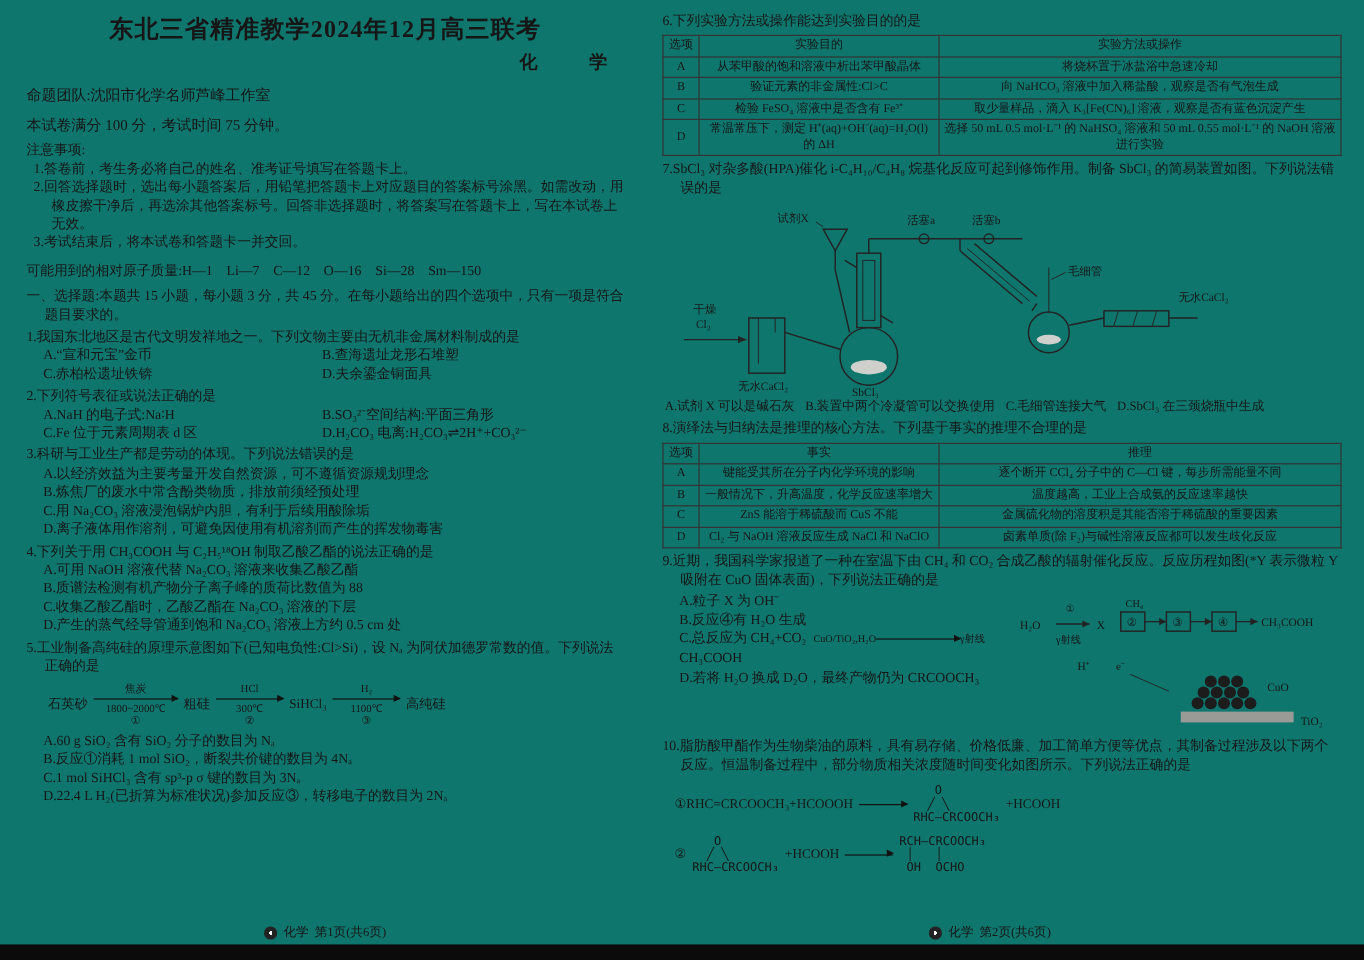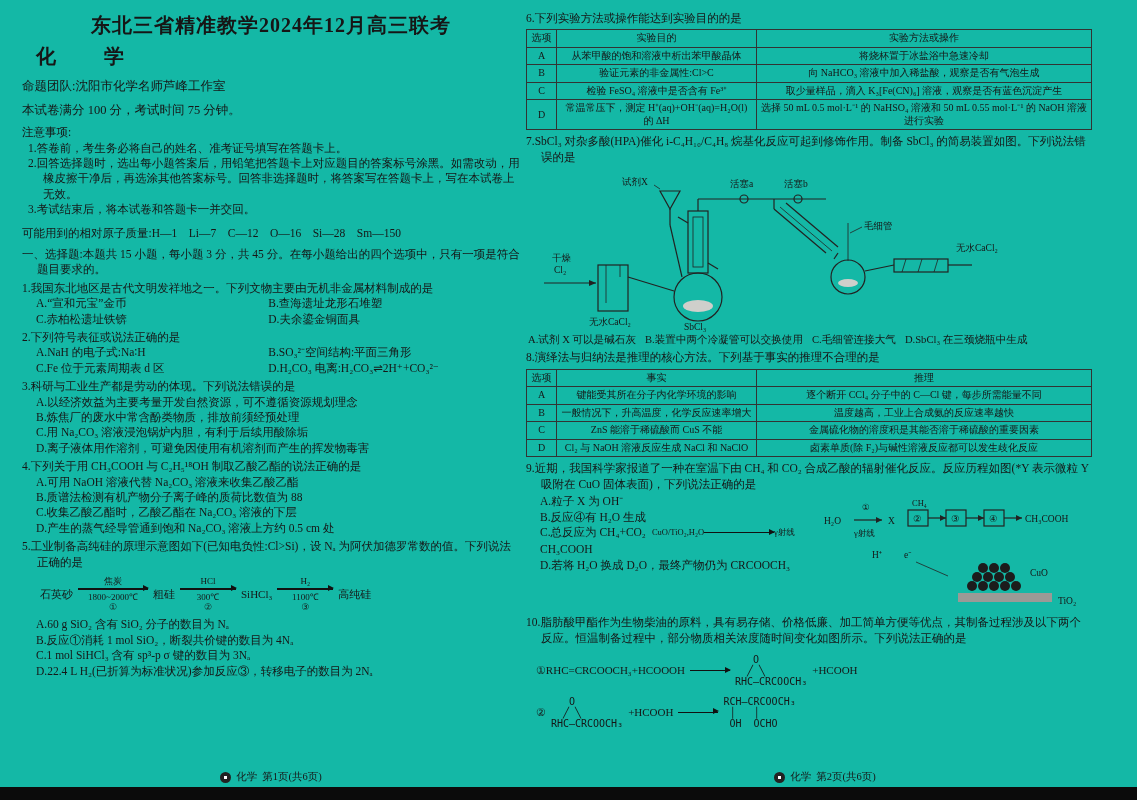--- a/index.html
+++ b/index.html
@@ -1,26 +1,26 @@
 <!DOCTYPE html>
 <html><head>
 <meta charset="utf-8">
 <style>
   *{margin:0;padding:0;box-sizing:border-box}
   html,body{width:1137px;height:800px}
   body{background:#d9d9d6;position:relative;overflow:hidden}
-  .sheet{position:absolute;inset:0;background:#14b8a6;color:#161616;
+  .sheet{position:absolute;inset:0;background:#0f766e;color:#161616;
          font-family:"Liberation Serif",serif;overflow:hidden}
   .col{position:absolute;font-size:11.5px;line-height:1.34}
   .col-left{left:22px;top:8px;width:498px}
-  .col-right{left:526px;top:8px;width:566px}
+  .col-right{left:552px;top:8px;width:566px}
   p{margin:0}.mt6{margin-top:6px}.mt8{margin-top:8px}
   .bold{font-weight:400}
   .title{font-size:20px;font-weight:700;text-align:center;letter-spacing:1px;margin-top:4px}
-  .subject{font-size:20px;font-weight:700;text-align:left;letter-spacing:14px;text-indent:14px;margin-top:4px}
+  .subject{font-size:15px;font-weight:700;text-align:right;letter-spacing:14px;text-indent:14px;margin-top:4px}
   .team{font-weight:400;font-size:12.5px;margin-top:8px}
   .hang{padding-left:15px;text-indent:-15px}
   .notice-body{padding-left:6px}
   .q{margin-top:3px}
   .ind{padding-left:14px}
   .opts2{display:grid;grid-template-columns:48% 52%;padding-left:14px}
   .optline{padding-left:14px;display:flex;align-items:center;flex-wrap:wrap;gap:2px}
   .optline-sp{padding-left:2px;display:flex;gap:9px;font-size:10.6px;white-space:nowrap}
   table.qt{border-collapse:collapse;width:100%;margin:3px 0 4px 0;font-size:10px;
            line-height:1.25;text-align:center}

